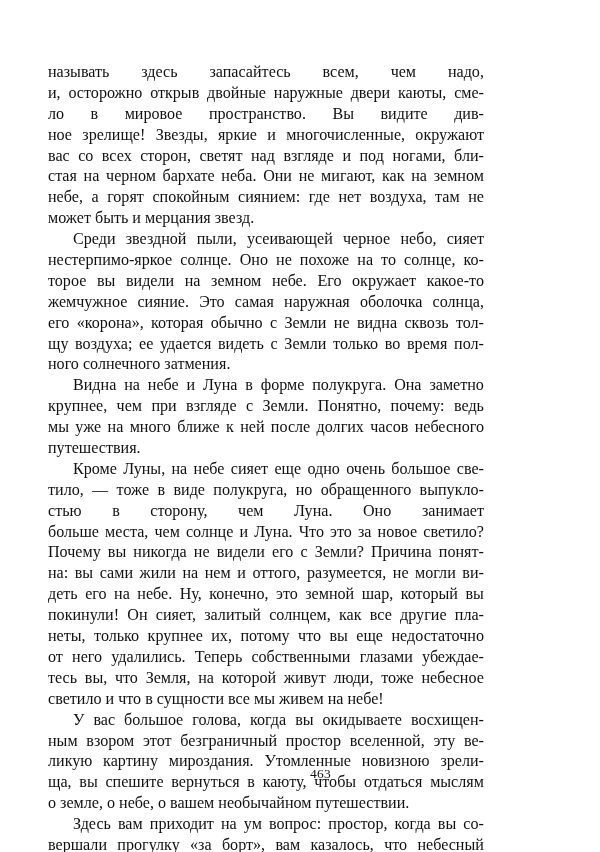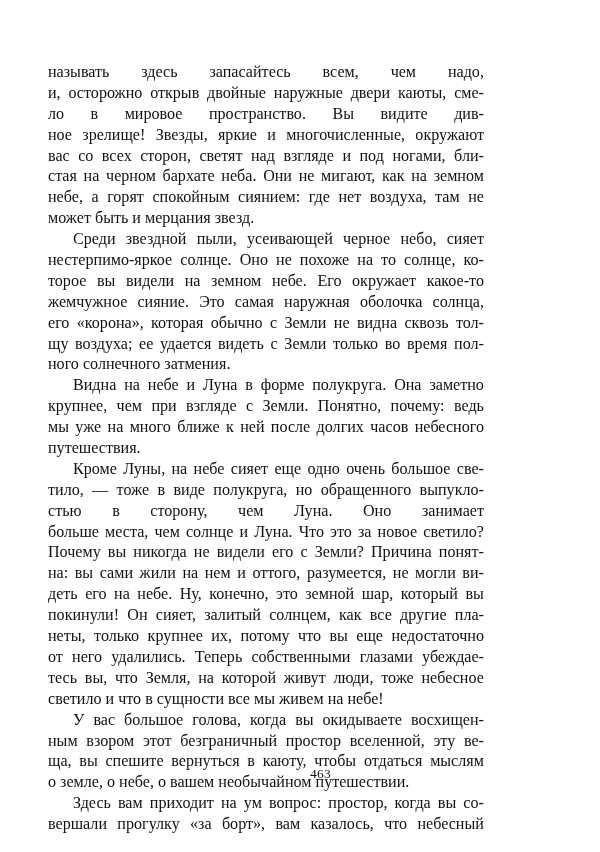--- a/index.html
+++ b/index.html
@@ -417,20 +417,28 @@
           <span>ным</span>
           <span>взором</span>
           <span>этот</span>
           <span>безграничный</span>
           <span>простор</span>
           <span>вселенной,</span>
           <span>эту</span>
           <span>ве-</span>
         </span>
       <span class="ln just">
+          <span>ликую</span>
+          <span>картину</span>
+          <span>мироздания.</span>
+          <span>Утомленные</span>
+          <span>новизною</span>
+          <span>зрели-</span>
+        </span>
+      <span class="ln just">
           <span>ща,</span>
           <span>вы</span>
           <span>спешите</span>
           <span>вернуться</span>
           <span>в</span>
           <span>каюту,</span>
           <span>чтобы</span>
           <span>отдаться</span>
           <span>мыслям</span>
         </span>

